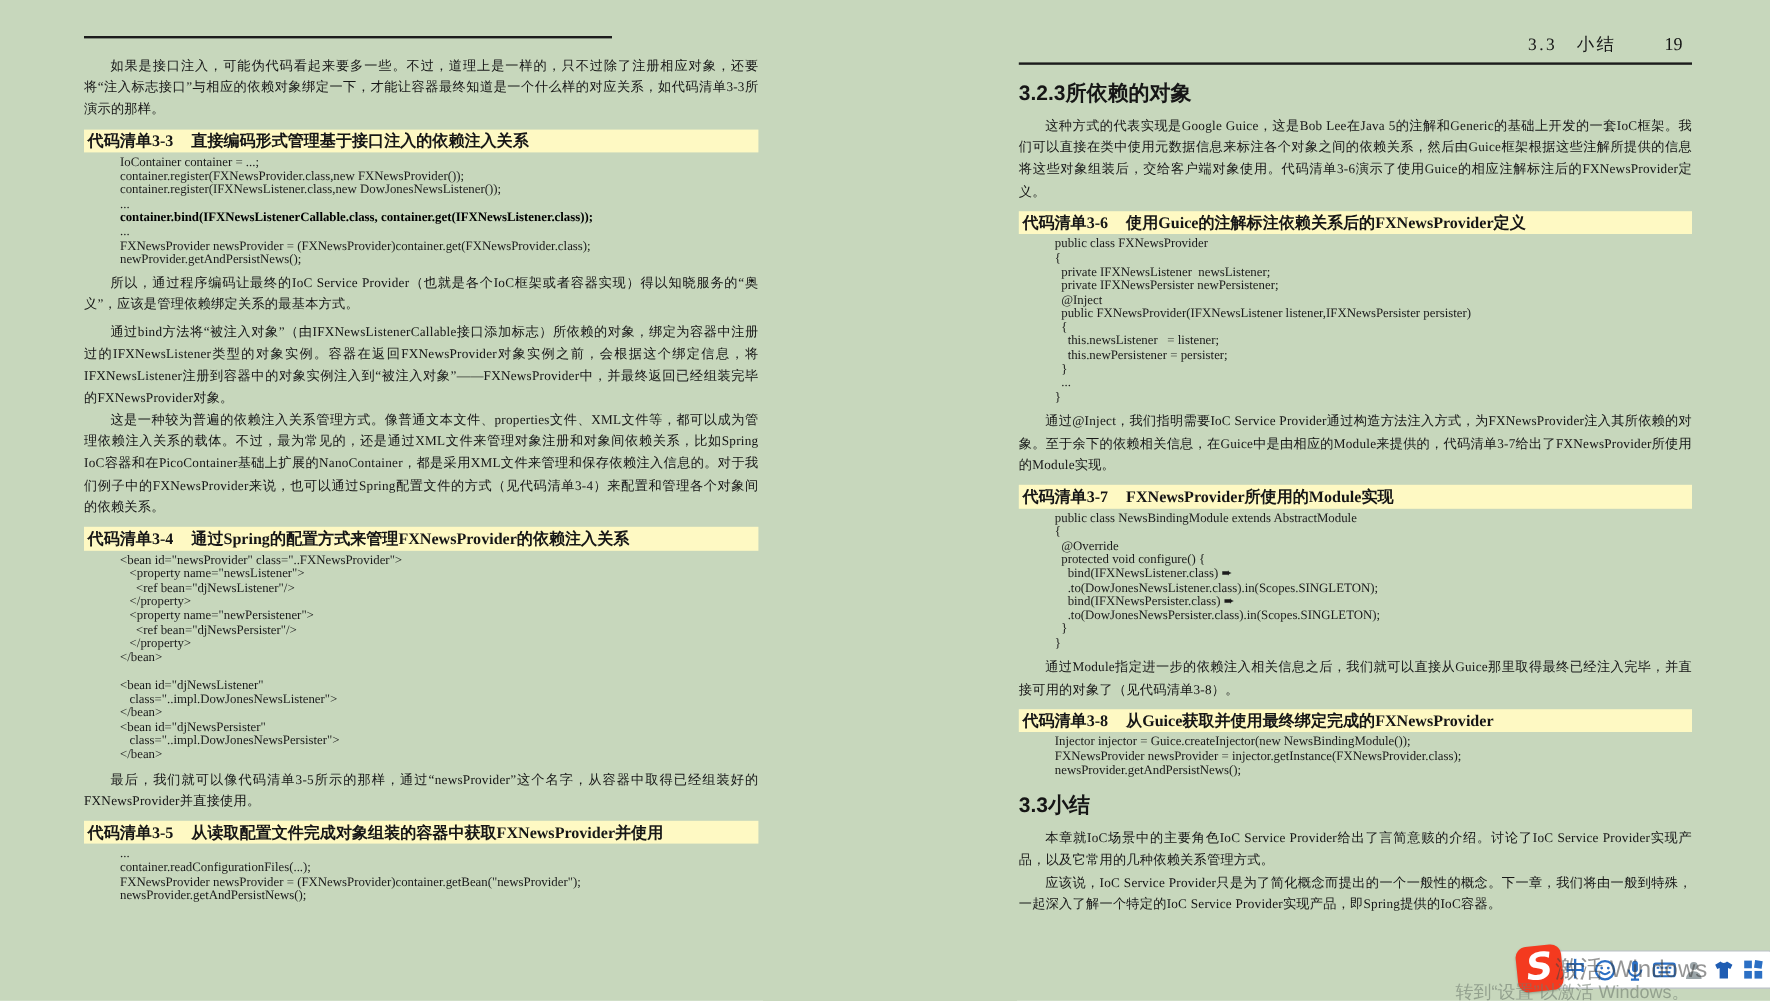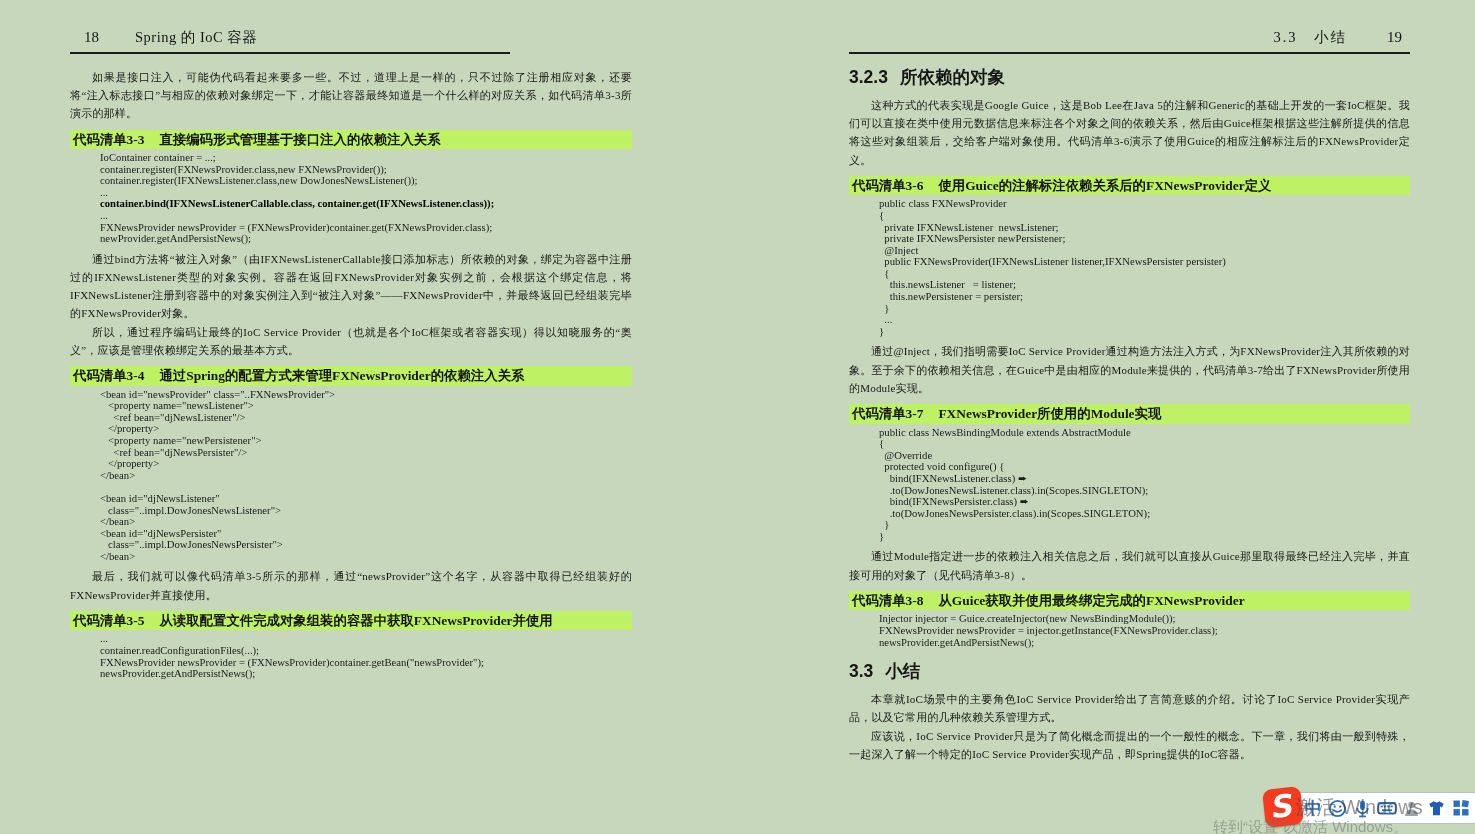--- a/index.html
+++ b/index.html
@@ -28,24 +28,24 @@
     margin:0; font-size:11px; line-height:18.2px;
     text-align:justify; text-indent:2em; letter-spacing:.2px;
   }
   .mt-p  { margin-top:14px; }
   .mt-s  { margin-top:5px; }
 
   .h2 {
     font-family:"Liberation Sans","DejaVu Sans",sans-serif;
     font-weight:bold; font-size:17.5px; margin:11px 0 7px 0;
   }
-  .h2 .hnum { margin-right:12px; }
+  .h2 .hnum { margin-right:0; }
 
   .listing-bar {
-    background:#bef264; margin-top:7px; padding:2px 4px 2px 3px;
+    background:#fef9c3; margin-top:7px; padding:2px 4px 2px 3px;
     font-weight:bold; font-size:13.4px; line-height:15.5px;
     font-family:"Liberation Serif","DejaVu Serif",serif;
   }
   .listing-bar .ltitle { margin-left:15px; }
 
   pre.code {
     margin:3px 0 4px 30px;
     font-family:Liberation Serif, serif;
     font-size:10.7px; line-height:11.6px; white-space:pre; color:#1b1b1b;
   }
@@ -80,44 +80,41 @@
     font-family:"DejaVu Sans","Liberation Sans",sans-serif;
     font-size:17px; font-weight:bold; color:#2b6fc4; line-height:20px;
   }
 </style>
 </head>
 <body>
 
 <div class="canvas">
 
   <div class="page page-left">
-    <div class="running-head rh-left">
-      <span class="pagenum">18</span>
-      <span class="rtitle">Spring 的 IoC 容器</span>
-    </div>
     <div class="head-rule partial"></div>
 
     <p class="para mt-p">如果是接口注入，可能伪代码看起来要多一些。不过，道理上是一样的，只不过除了注册相应对象，还要将“注入标志接口”与相应的依赖对象绑定一下，才能让容器最终知道是一个什么样的对应关系，如代码清单3-3所演示的那样。</p>
 
     <div class="listing-bar">
       <span class="llabel">代码清单3-3</span><span class="ltitle">直接编码形式管理基于接口注入的依赖注入关系</span>
     </div>
     <pre class="code"><span>IoContainer container = ...;
 container.register(FXNewsProvider.class,new FXNewsProvider());
 container.register(IFXNewsListener.class,new DowJonesNewsListener());
 ...
 </span><span class="b">container.bind(IFXNewsListenerCallable.class, container.get(IFXNewsListener.class));</span><span>
 ...
 FXNewsProvider newsProvider = (FXNewsProvider)container.get(FXNewsProvider.class);
 newProvider.getAndPersistNews();</span></pre>
 
+    <p class="para">所以，通过程序编码让最终的IoC Service Provider（也就是各个IoC框架或者容器实现）得以知晓服务的“奥义”，应该是管理依赖绑定关系的最基本方式。</p>
     <p class="para mt-s">通过bind方法将“被注入对象”（由IFXNewsListenerCallable接口添加标志）所依赖的对象，绑定为容器中注册过的IFXNewsListener类型的对象实例。容器在返回FXNewsProvider对象实例之前，会根据这个绑定信息，将IFXNewsListener注册到容器中的对象实例注入到“被注入对象”——FXNewsProvider中，并最终返回已经组装完毕的FXNewsProvider对象。</p>
-    <p class="para">所以，通过程序编码让最终的IoC Service Provider（也就是各个IoC框架或者容器实现）得以知晓服务的“奥义”，应该是管理依赖绑定关系的最基本方式。</p>
-
-
+
+
+    <p class="para">这是一种较为普遍的依赖注入关系管理方式。像普通文本文件、properties文件、XML文件等，都可以成为管理依赖注入关系的载体。不过，最为常见的，还是通过XML文件来管理对象注册和对象间依赖关系，比如Spring IoC容器和在PicoContainer基础上扩展的NanoContainer，都是采用XML文件来管理和保存依赖注入信息的。对于我们例子中的FXNewsProvider来说，也可以通过Spring配置文件的方式（见代码清单3-4）来配置和管理各个对象间的依赖关系。</p>
 
     <div class="listing-bar">
       <span class="llabel">代码清单3-4</span><span class="ltitle">通过Spring的配置方式来管理FXNewsProvider的依赖注入关系</span>
     </div>
     <pre class="code">&lt;bean id="newsProvider" class="..FXNewsProvider"&gt;
    &lt;property name="newsListener"&gt;
      &lt;ref bean="djNewsListener"/&gt;
    &lt;/property&gt;
    &lt;property name="newPersistener"&gt;
      &lt;ref bean="djNewsPersister"/&gt;

